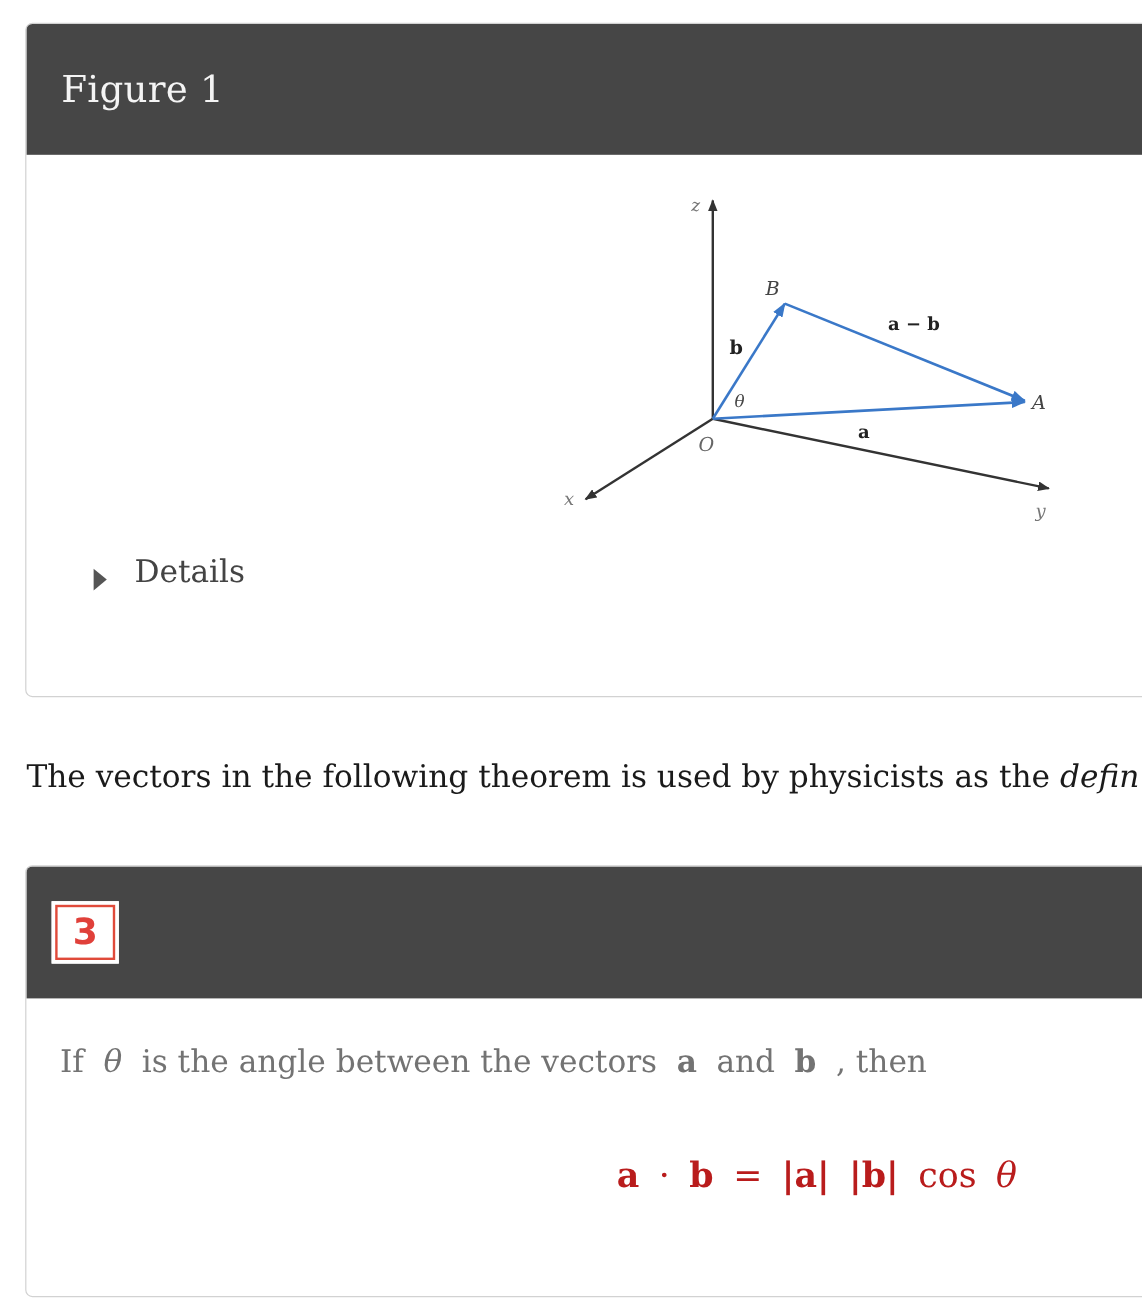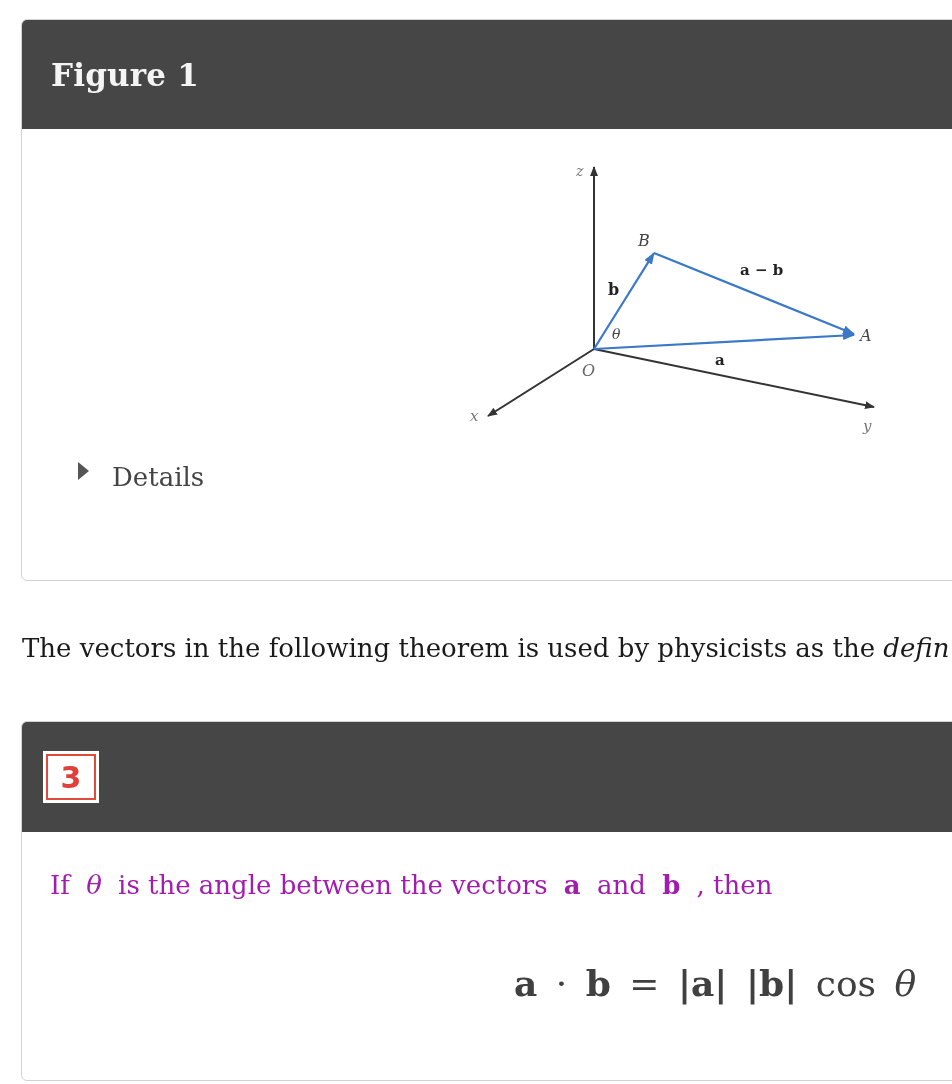--- a/index.html
+++ b/index.html
@@ -27,35 +27,35 @@
     }
     .card-header {
       background: #464646;
       color: #f4f4f4;
       display: flex;
       align-items: center;
       box-sizing: border-box;
     }
     .card-title {
       font-family: "DejaVu Serif", serif;
-      font-weight: bold;
+      font-weight: normal;
       font-size: 31px;
       letter-spacing: 0.2px;
     }
     
     #figure-card { top: 19px; height: 562px; }
     #figure-card .card-header { height: 109px; padding-left: 29px; }
     .figure-body { position: relative; height: 452px; }
     .figure-svg { position: absolute; left: 430px; top: 20px; }
     .details {
       position: absolute;
       left: 56px;
       top: 333px;
       display: flex;
-      align-items: flex-start;
+      align-items: flex-end;
       font-size: 26px;
       color: #444444;
       cursor: pointer;
     }
     .details-triangle {
       width: 0; height: 0;
       border-top: 9px solid transparent;
       border-bottom: 9px solid transparent;
       border-left: 11px solid #555555;
       margin-right: 23px;
@@ -92,32 +92,32 @@
       font-weight: bold;
       font-size: 30px;
       color: #e0403a;
     }
     .thm-statement {
       position: absolute;
       left: 28px;
       top: 148px;
       font-size: 26px;
       white-space: nowrap;
-      color: #a21caf;
+      color: #737373;
     }
     .thm-statement .sym { margin: 0 8px; }
     .math-it { font-family: "DejaVu Serif", serif; font-style: italic; }
     .math-bf { font-family: "DejaVu Serif", serif; font-weight: bold; }
     .thm-formula {
       position: absolute;
       left: 492px;
       top: 240px;
-      font-size: 36px;
+      font-size: 29px;
       white-space: nowrap;
-      color: #404040;
+      color: #b91c1c;
     }
     .thm-formula span { margin-right: 7px; }
   </style>
 </head>
 <body>
 
 <div class="card" id="figure-card">
   <div class="card-header">
     <span class="card-title">Figure 1</span>
   </div>

